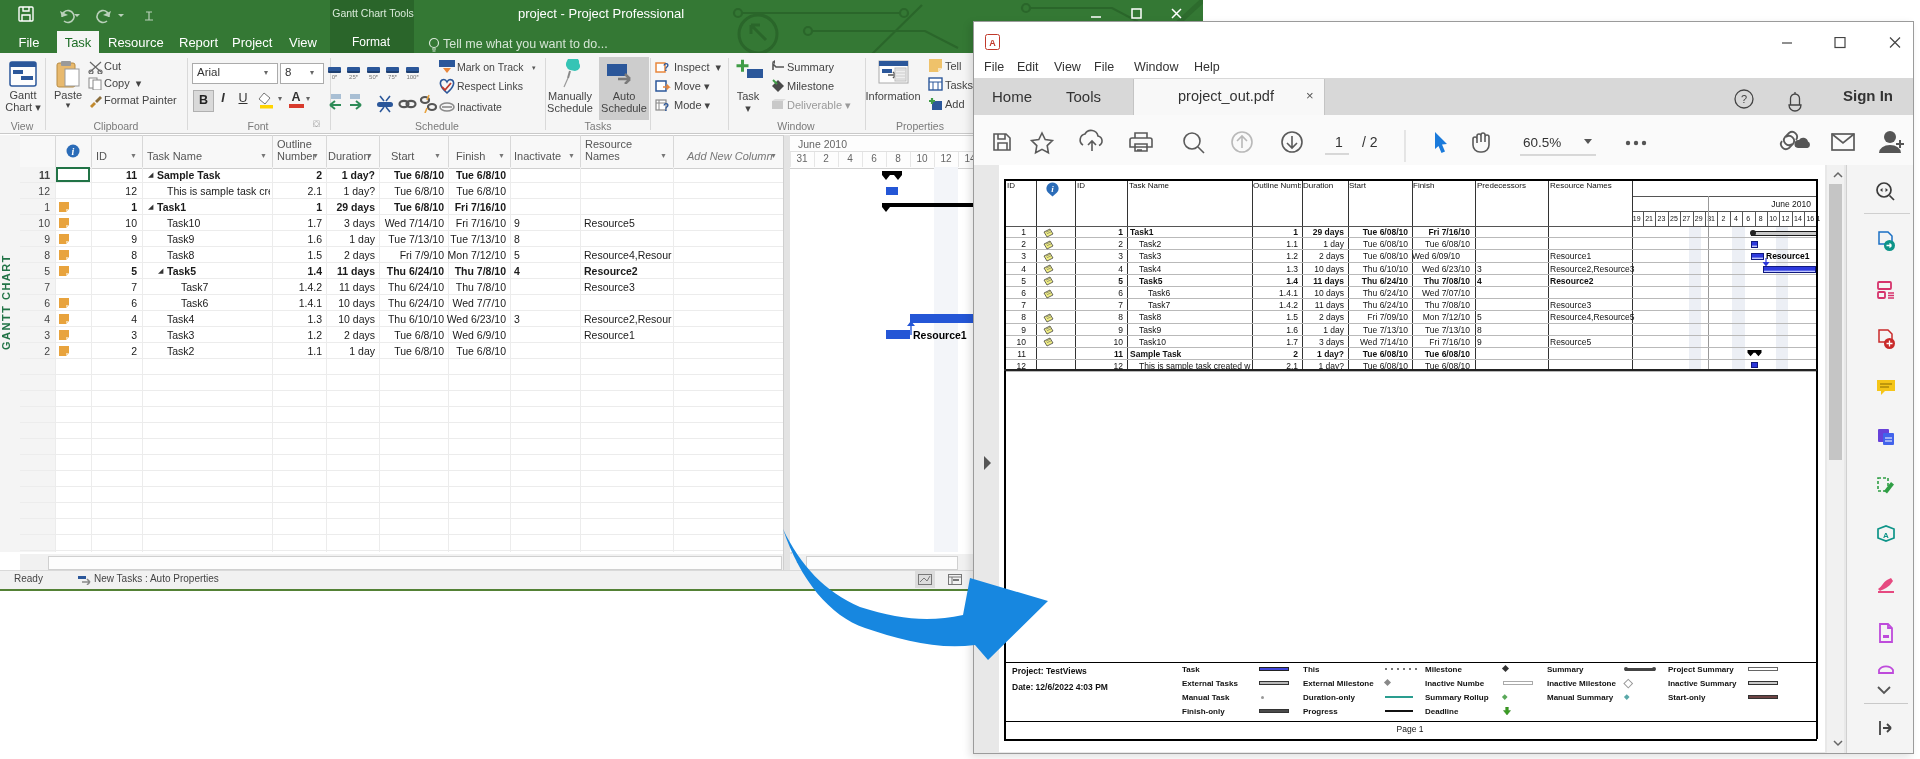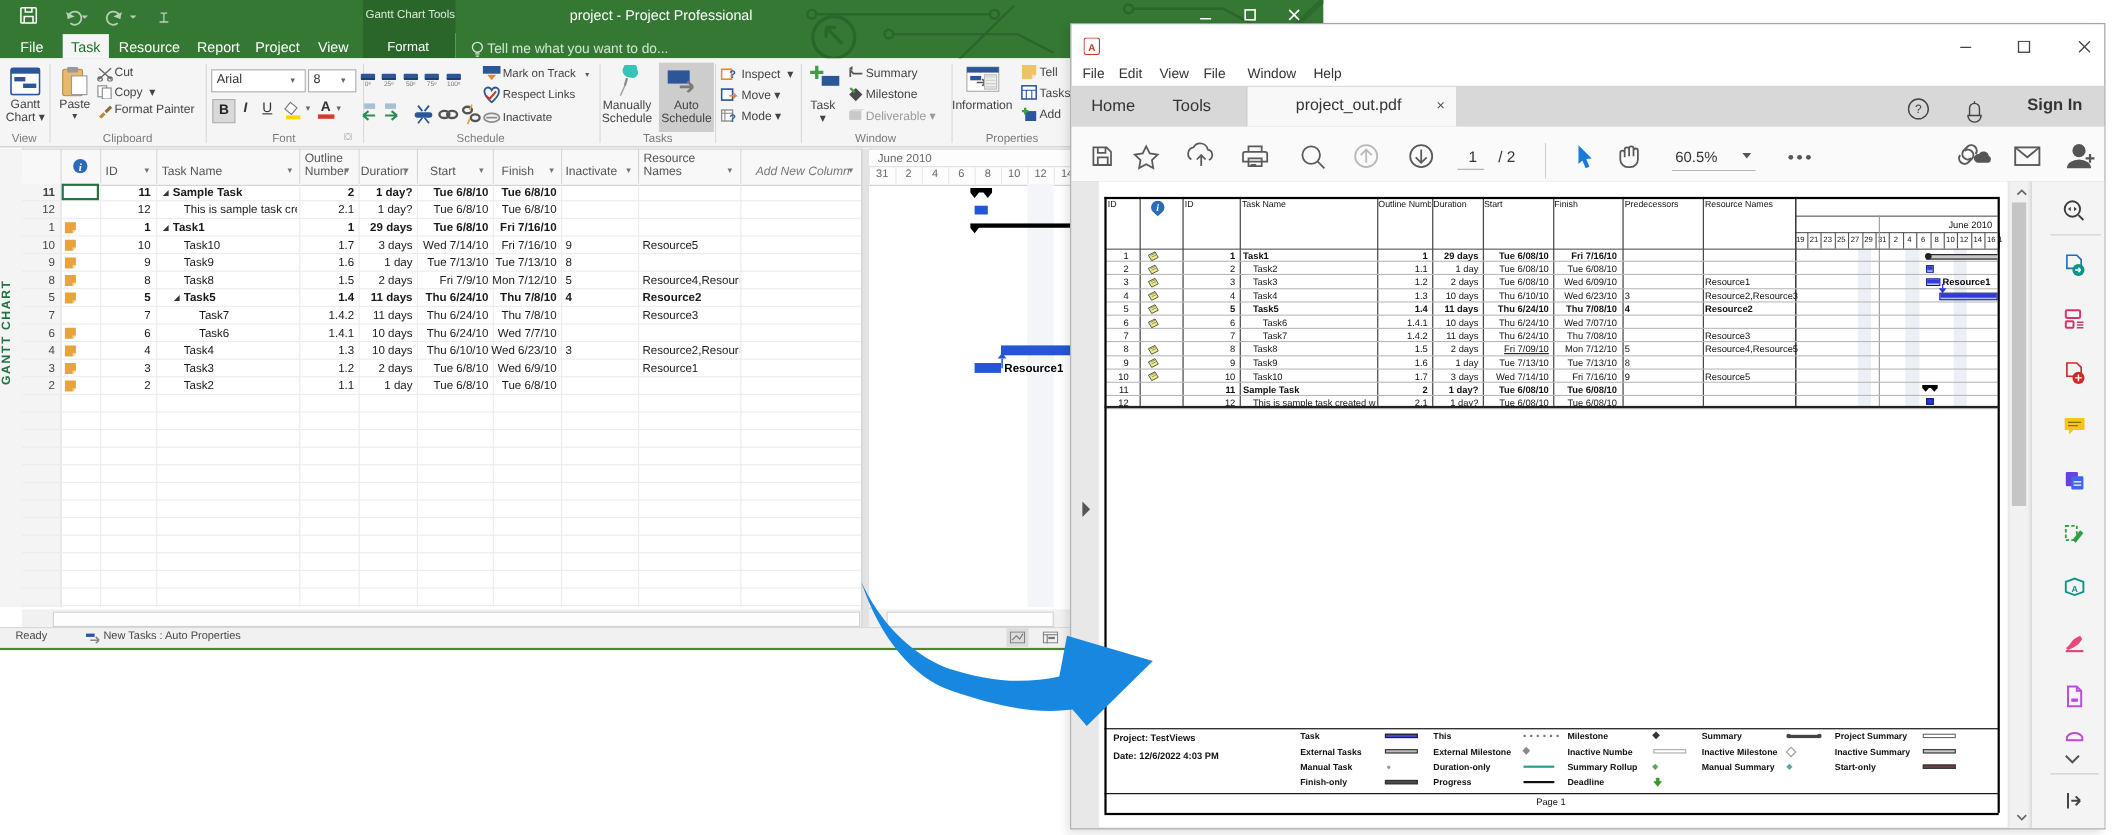--- a/index.html
+++ b/index.html
@@ -713,21 +713,21 @@
 <div class="a" style="left:31px;top:228.4px;width:21px;height:12.2px;font-size:8.5px;color:#111;text-align:right;line-height:12.2px;">3</div>
 <svg class="a" style="left:69px;top:229.9px;width:11px;height:10px;" viewBox="0 0 11 10">
 <path d="M1,4 l6,-3 3,5 -6,3z" fill="#f0ee82" stroke="#444" stroke-width="0.8"></path>
       <path d="M3,4.2 l4,-1.8 M4,5.7 l4,-1.8" stroke="#666" stroke-width="0.6"></path>
     </svg>
 <div class="a" style="left:101px;top:228.4px;width:48px;height:12.2px;font-size:8.5px;color:#111;text-align:right;line-height:12.2px;">3</div>
 <div class="a" style="left:165px;top:228.4px;width:120px;height:12.2px;font-size:8.5px;color:#111;line-height:12.2px;overflow:hidden;white-space:nowrap;">Task3</div>
 <div class="a" style="left:278px;top:228.4px;width:46px;height:12.2px;font-size:8.5px;color:#111;text-align:right;line-height:12.2px;">1.2</div>
 <div class="a" style="left:328px;top:228.4px;width:42px;height:12.2px;font-size:8.5px;color:#111;text-align:right;line-height:12.2px;">2 days</div>
 <div class="a" style="left:374px;top:228.4px;width:60px;height:12.2px;font-size:8.5px;color:#111;text-align:right;line-height:12.2px;">Tue 6/08/10</div>
-<div class="a" style="left:438px;top:228.4px;width:58px;height:12.2px;font-size:8.5px;color:#111;text-align:right;line-height:12.2px;">Wed 6/09/10</div>
+<div class="a" style="left:438px;top:228.4px;width:58px;height:12.2px;font-size:8.5px;color:#111;text-align:left;line-height:12.2px;">Wed 6/09/10</div>
 <div class="a" style="left:503px;top:228.4px;width:60px;height:12.2px;font-size:8.5px;color:#111;line-height:12.2px;"></div>
 <div class="a" style="left:576px;top:228.4px;width:80px;height:12.2px;font-size:8.5px;color:#111;line-height:12.2px;white-space:nowrap;">Resource1</div>
 <div class="a" style="left:31px;top:251.8px;width:811px;height:1px;background:#b9b9b9;"></div>
 <div class="a" style="left:31px;top:240.60000000000002px;width:21px;height:12.2px;font-size:8.5px;color:#111;text-align:right;line-height:12.2px;">4</div>
 <svg class="a" style="left:69px;top:242.10000000000002px;width:11px;height:10px;" viewBox="0 0 11 10">
 <path d="M1,4 l6,-3 3,5 -6,3z" fill="#f0ee82" stroke="#444" stroke-width="0.8"></path>
       <path d="M3,4.2 l4,-1.8 M4,5.7 l4,-1.8" stroke="#666" stroke-width="0.6"></path>
     </svg>
 <div class="a" style="left:101px;top:240.60000000000002px;width:48px;height:12.2px;font-size:8.5px;color:#111;text-align:right;line-height:12.2px;">4</div>
 <div class="a" style="left:165px;top:240.60000000000002px;width:120px;height:12.2px;font-size:8.5px;color:#111;line-height:12.2px;overflow:hidden;white-space:nowrap;">Task4</div>
@@ -778,21 +778,21 @@
 <div class="a" style="left:31px;top:300.59999999999997px;width:811px;height:1px;background:#b9b9b9;"></div>
 <div class="a" style="left:31px;top:289.4px;width:21px;height:12.2px;font-size:8.5px;color:#111;text-align:right;line-height:12.2px;">8</div>
 <svg class="a" style="left:69px;top:290.9px;width:11px;height:10px;" viewBox="0 0 11 10">
 <path d="M1,4 l6,-3 3,5 -6,3z" fill="#f0ee82" stroke="#444" stroke-width="0.8"></path>
       <path d="M3,4.2 l4,-1.8 M4,5.7 l4,-1.8" stroke="#666" stroke-width="0.6"></path>
     </svg>
 <div class="a" style="left:101px;top:289.4px;width:48px;height:12.2px;font-size:8.5px;color:#111;text-align:right;line-height:12.2px;">8</div>
 <div class="a" style="left:165px;top:289.4px;width:120px;height:12.2px;font-size:8.5px;color:#111;line-height:12.2px;overflow:hidden;white-space:nowrap;">Task8</div>
 <div class="a" style="left:278px;top:289.4px;width:46px;height:12.2px;font-size:8.5px;color:#111;text-align:right;line-height:12.2px;">1.5</div>
 <div class="a" style="left:328px;top:289.4px;width:42px;height:12.2px;font-size:8.5px;color:#111;text-align:right;line-height:12.2px;">2 days</div>
-<div class="a" style="left:374px;top:289.4px;width:60px;height:12.2px;font-size:8.5px;color:#111;text-align:right;line-height:12.2px;text-decoration:underline;">Fri 7/09/10</div>
+<div class="a" style="left:374px;top:289.4px;width:60px;height:12.2px;font-size:8.5px;color:#111;text-align:right;line-height:12.2px;">Fri 7/09/10</div>
 <div class="a" style="left:438px;top:289.4px;width:58px;height:12.2px;font-size:8.5px;color:#111;text-align:right;line-height:12.2px;">Mon 7/12/10</div>
 <div class="a" style="left:503px;top:289.4px;width:60px;height:12.2px;font-size:8.5px;color:#111;line-height:12.2px;">5</div>
 <div class="a" style="left:576px;top:289.4px;width:80px;height:12.2px;font-size:8.5px;color:#111;line-height:12.2px;white-space:nowrap;">Resource4,Resource5</div>
 <div class="a" style="left:31px;top:312.8px;width:811px;height:1px;background:#b9b9b9;"></div>
 <div class="a" style="left:31px;top:301.6px;width:21px;height:12.2px;font-size:8.5px;color:#111;text-align:right;line-height:12.2px;">9</div>
 <svg class="a" style="left:69px;top:303.1px;width:11px;height:10px;" viewBox="0 0 11 10">
 <path d="M1,4 l6,-3 3,5 -6,3z" fill="#f0ee82" stroke="#444" stroke-width="0.8"></path>
       <path d="M3,4.2 l4,-1.8 M4,5.7 l4,-1.8" stroke="#666" stroke-width="0.6"></path>
     </svg>
 <div class="a" style="left:101px;top:301.6px;width:48px;height:12.2px;font-size:8.5px;color:#111;text-align:right;line-height:12.2px;">9</div>

